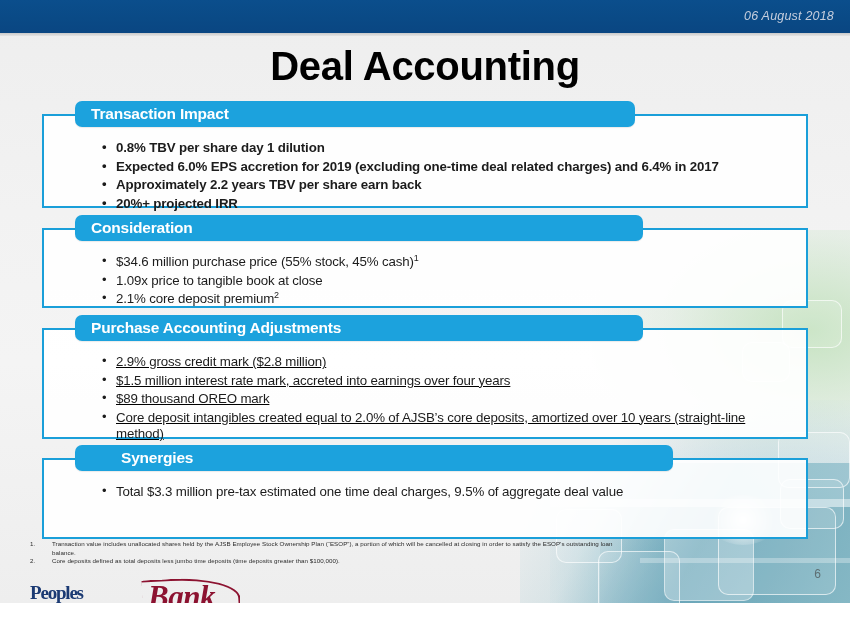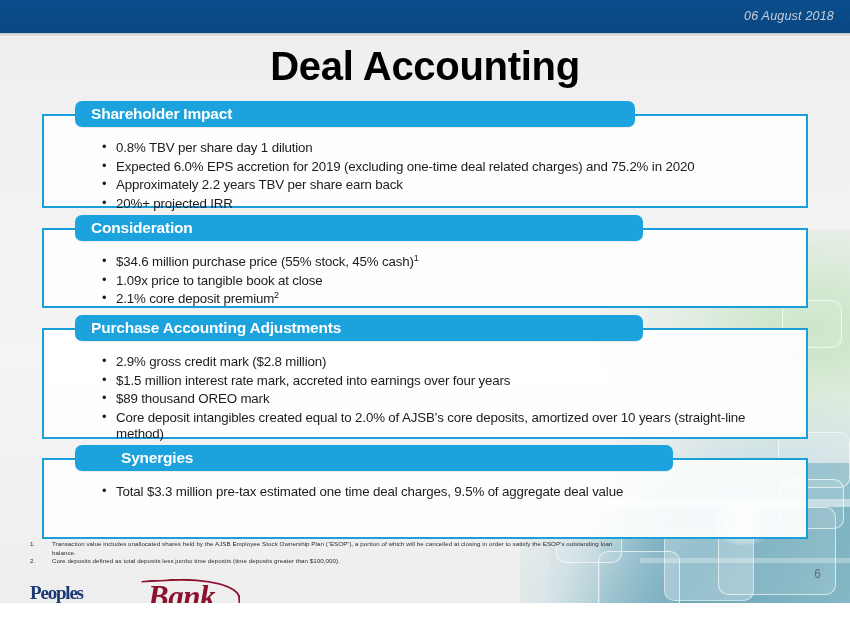--- a/index.html
+++ b/index.html
@@ -279,44 +279,44 @@
   <div class="bg-stripe" style="right:0; bottom:40px; width:210px; height:5px; background:rgba(255,255,255,0.30);"></div>
   <div class="bg-light-blot" style="right:72px; bottom:58px; width:70px; height:50px;"></div>
 
   <div class="topbar"></div>
   <div class="topbar-rule"></div>
   <div class="topbar-date">06 August 2018</div>
 
   <div class="slide-title">Deal Accounting</div>
 
   <div class="section" style="top:101px;">
-    <div class="section-body" style="height:94px;">
+    <div class="section-body" style="height:94px;font-weight:bold;">
       <ul class="bullets" style="margin:24px 18px 0 58px;">
         <li><span class="bullet-content">0.8% TBV per share day 1 dilution</span></li>
-        <li><span class="bullet-content">Expected 6.0% EPS accretion for 2019 (excluding one-time deal related charges) and 75.2% in 2020</span></li>
+        <li><span class="bullet-content">Expected 6.0% EPS accretion for 2019 (excluding one-time deal related charges) and 6.4% in 2017</span></li>
         <li><span class="bullet-content">Approximately 2.2 years TBV per share earn back</span></li>
         <li><span class="bullet-content">20%+ projected IRR</span></li>
       </ul>
     </div>
-    <div class="section-tab wide-1">Shareholder Impact</div>
+    <div class="section-tab wide-1">Transaction Impact</div>
   </div>
 
   <div class="section" style="top:215px;">
     <div class="section-body" style="height:80px;">
       <ul class="bullets" style="margin:24px 18px 0 58px;">
         <li><span class="bullet-content">$34.6 million purchase price (55% stock, 45% cash)</span><sup>1</sup></li>
         <li><span class="bullet-content">1.09x price to tangible book at close</span></li>
         <li><span class="bullet-content">2.1% core deposit premium</span><sup>2</sup></li>
       </ul>
     </div>
     <div class="section-tab wide-2">Consideration</div>
   </div>
 
   <div class="section" style="top:315px;">
-    <div class="section-body" style="height:111px;">
+    <div class="section-body" style="height:111px;text-decoration:underline;">
       <ul class="bullets" style="margin:24px 40px 0 58px;">
         <li><span class="bullet-content">2.9% gross credit mark ($2.8 million)</span></li>
         <li><span class="bullet-content">$1.5 million interest rate mark, accreted into earnings over four years</span></li>
         <li><span class="bullet-content">$89 thousand OREO mark</span></li>
         <li><span class="bullet-content">Core deposit intangibles created equal to 2.0% of AJSB’s core deposits, amortized over 10 years (straight-line method)</span></li>
       </ul>
     </div>
     <div class="section-tab wide-3">Purchase Accounting Adjustments</div>
   </div>
 

